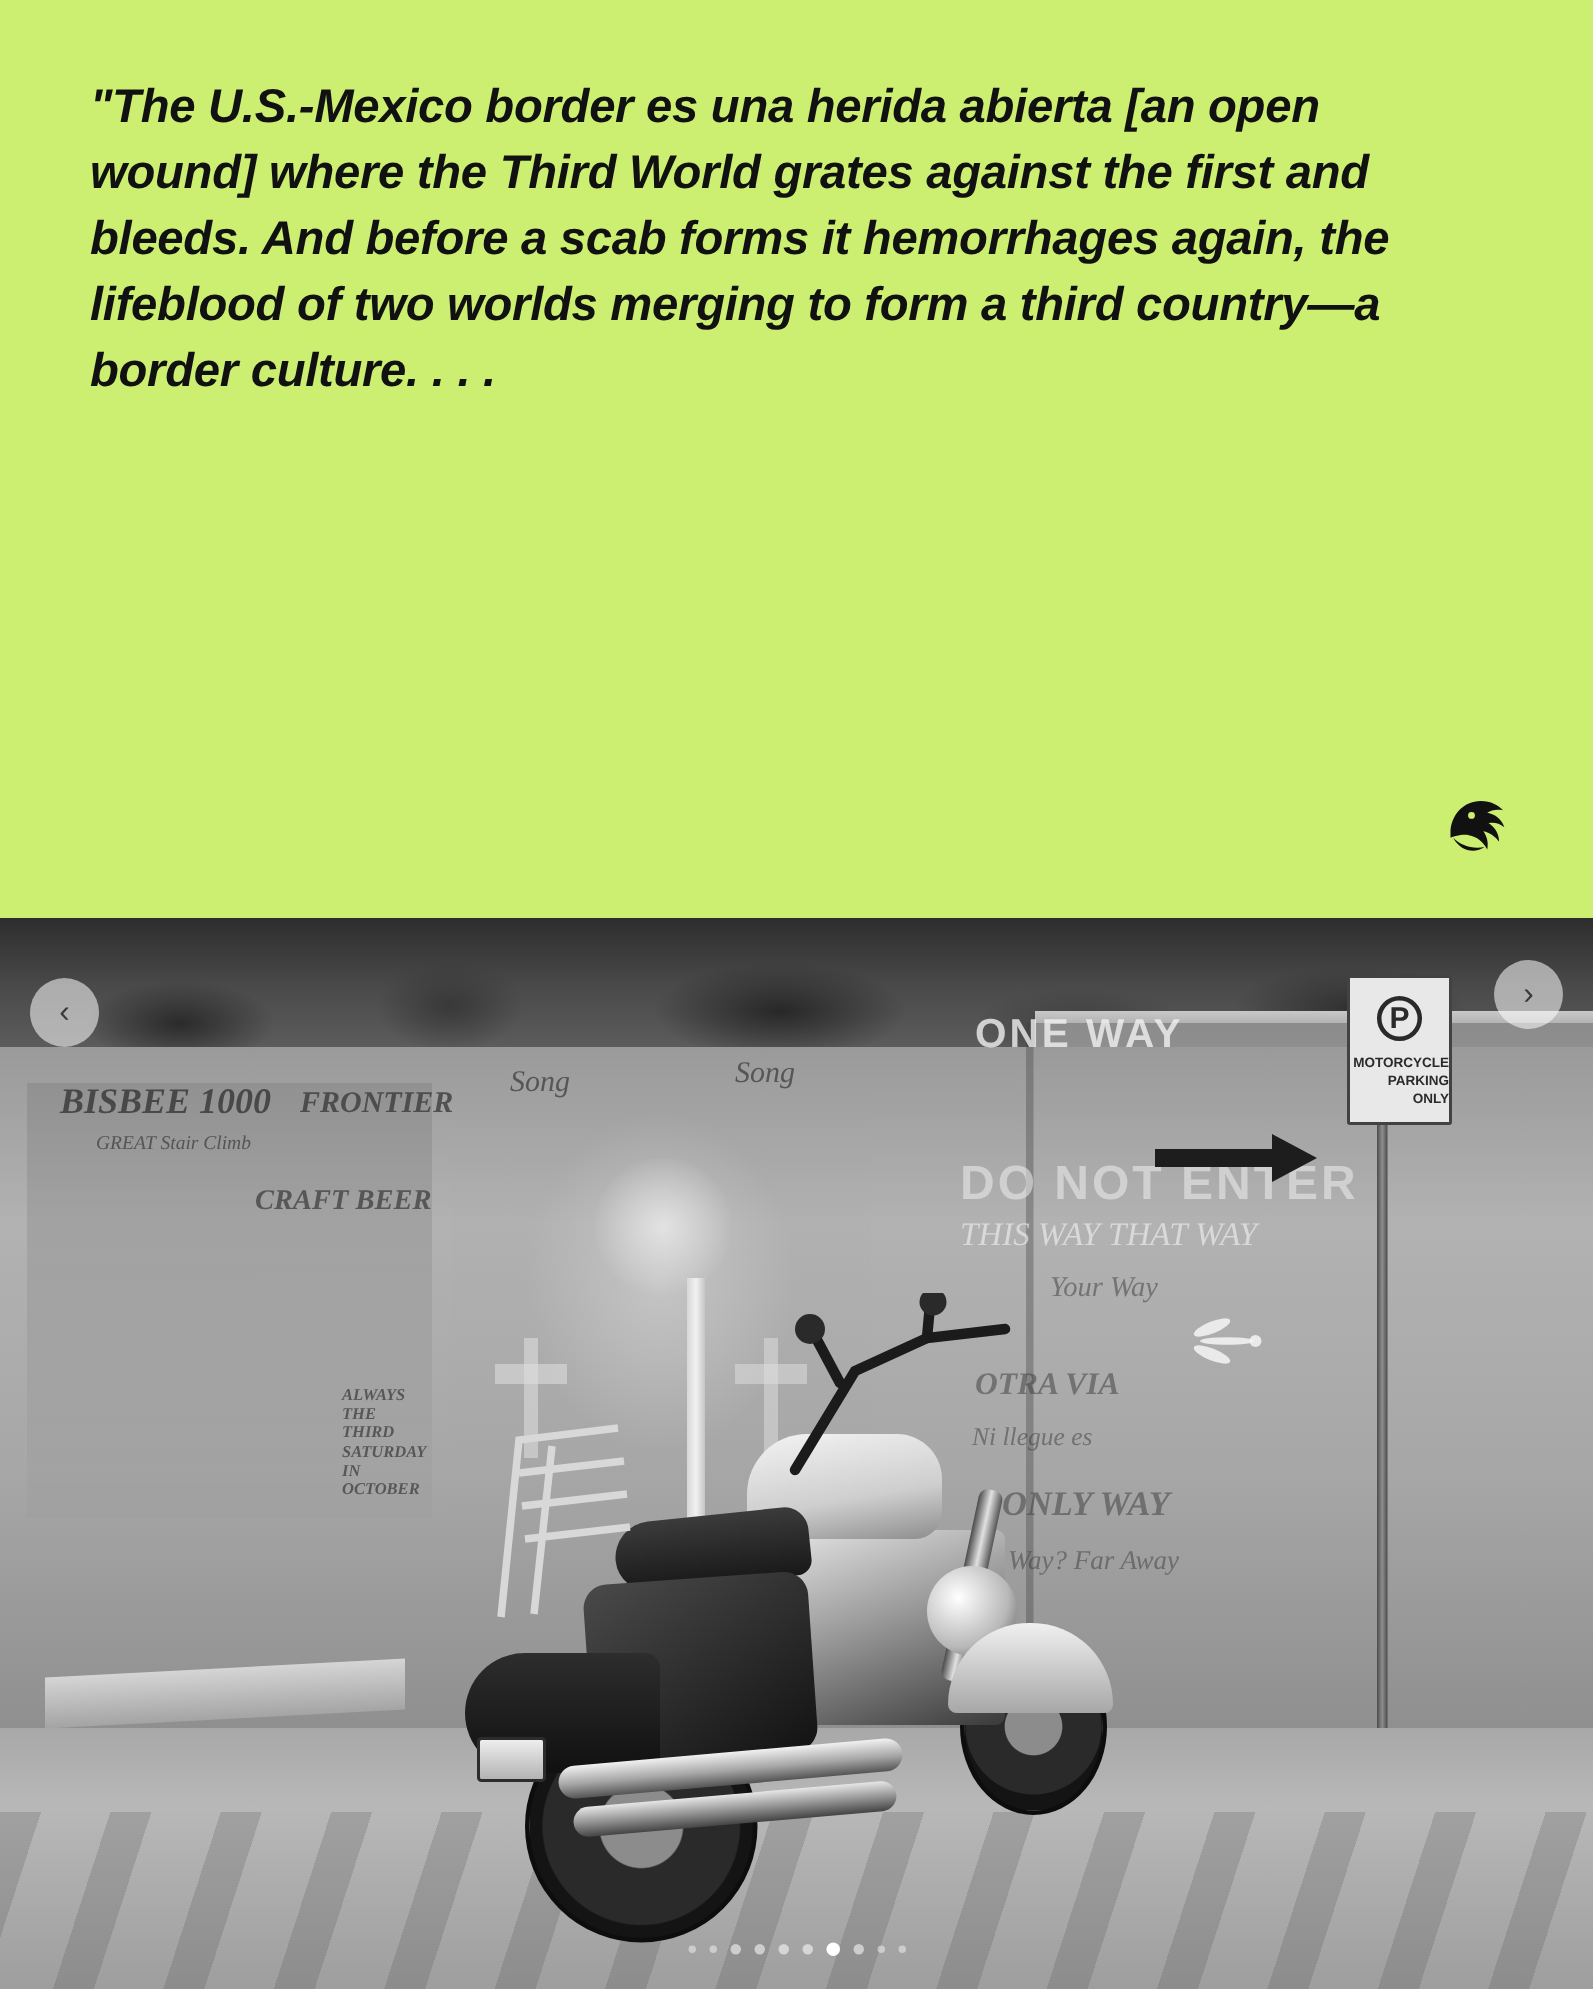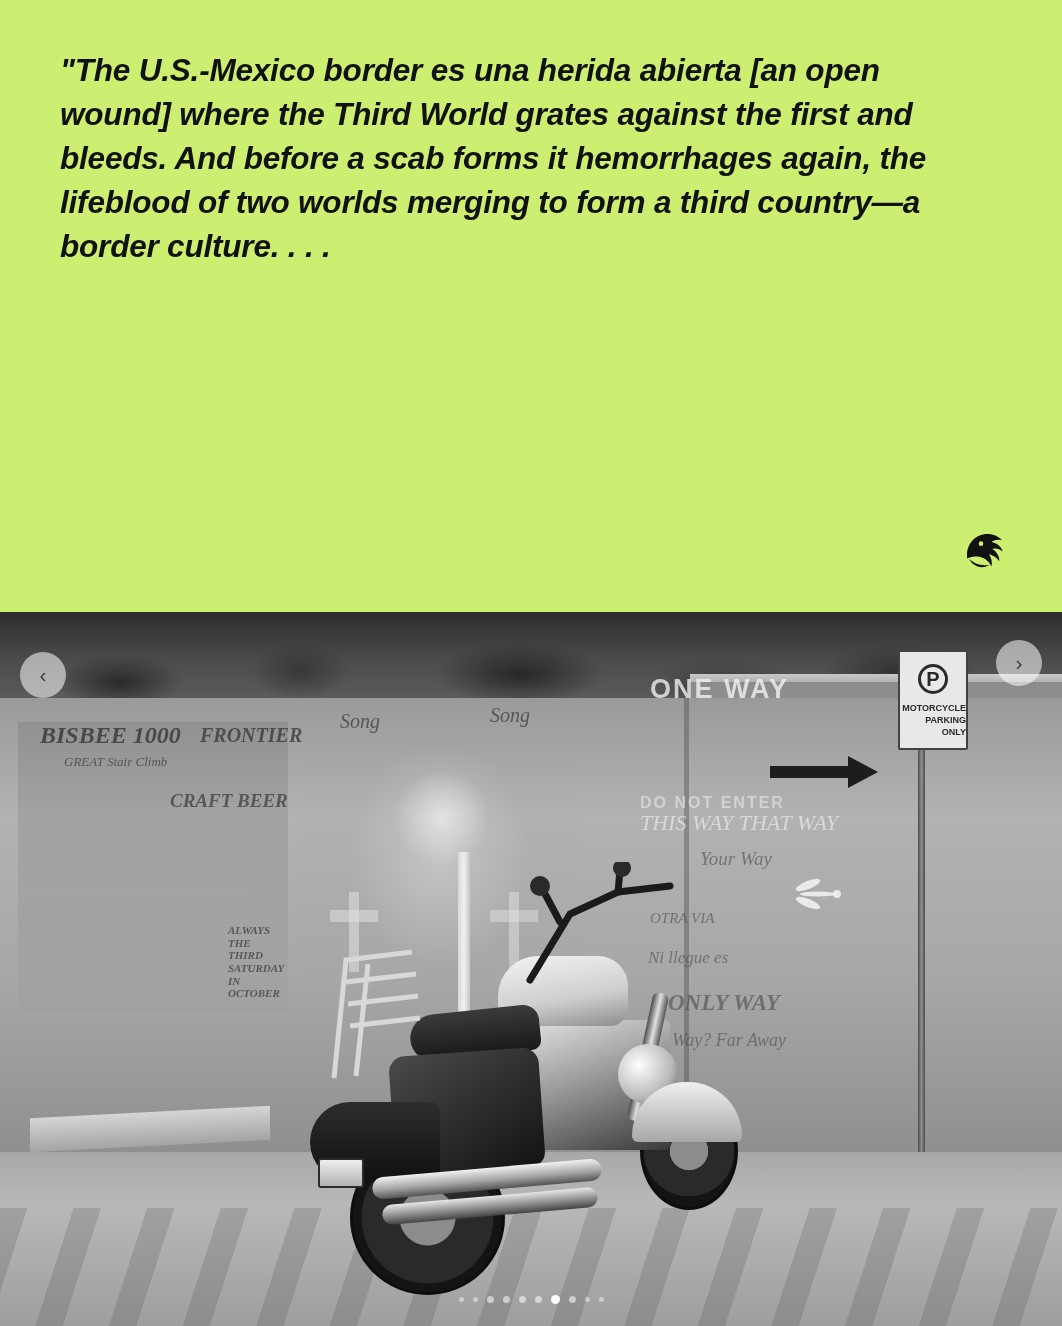--- a/index.html
+++ b/index.html
@@ -272,25 +272,25 @@
 
       <span class="mural-word" style="left:40px;  top:110px; font-size:24px; font-weight:700; color:rgba(55,54,50,.8);">BISBEE 1000</span>
       <span class="mural-word" style="left:200px; top:112px; font-size:20px; font-weight:700; color:rgba(55,54,50,.75);">FRONTIER</span>
       <span class="mural-word" style="left:64px;  top:142px; font-size:13px;">GREAT Stair Climb</span>
       <span class="mural-word" style="left:170px; top:178px; font-size:19px; font-weight:700;">CRAFT BEER</span>
       <span class="mural-word" style="left:228px; top:312px; font-size:11px; width:60px; white-space:normal; line-height:1.15; font-weight:700;">ALWAYS THE THIRD SATURDAY IN OCTOBER</span>
       <span class="mural-word" style="left:340px; top:98px; font-size:20px;">Song</span>
       <span class="mural-word" style="left:490px; top:92px; font-size:20px;">Song</span>
 
       <span class="sign-text" style="left:650px; top:62px; font-size:27px;">ONE WAY</span>
-      <span class="sign-text" style="left:640px; top:158px; font-size:16px; color:rgba(240,239,232,.55);margin-top:24px;">DO NOT ENTER</span>
+      <span class="sign-text" style="left:640px; top:158px; font-size:32px; color:rgba(240,239,232,.55);">DO NOT ENTER</span>
 
       <span class="scrawl" style="left:640px; top:198px; font-size:22px; color:rgba(245,244,238,.6);">THIS WAY THAT WAY</span>
       <span class="scrawl" style="left:700px; top:236px; font-size:19px;font-style:italic;">Your Way</span>
-      <span class="scrawl" style="left:650px; top:298px; font-size:15px; font-weight:400;">OTRA VIA</span>
+      <span class="scrawl" style="left:650px; top:298px; font-size:21px; font-weight:700;">OTRA VIA</span>
       <span class="scrawl" style="left:648px; top:336px; font-size:17px;">Ni llegue es</span>
       <span class="scrawl" style="left:668px; top:378px; font-size:23px; font-weight:700;">ONLY WAY</span>
       <span class="scrawl" style="left:672px; top:418px; font-size:18px;">Way? Far Away</span>
 
       <svg style="position:absolute;left:770px;top:140px;" width="110" height="40">
         <polygon points="0,14 78,14 78,4 108,20 78,36 78,26 0,26" fill="#1d1d1b"></polygon>
       </svg>
 
       <svg style="position:absolute;left:782px;top:258px;" width="70" height="46">
         <g fill="rgba(245,244,238,.85)">

